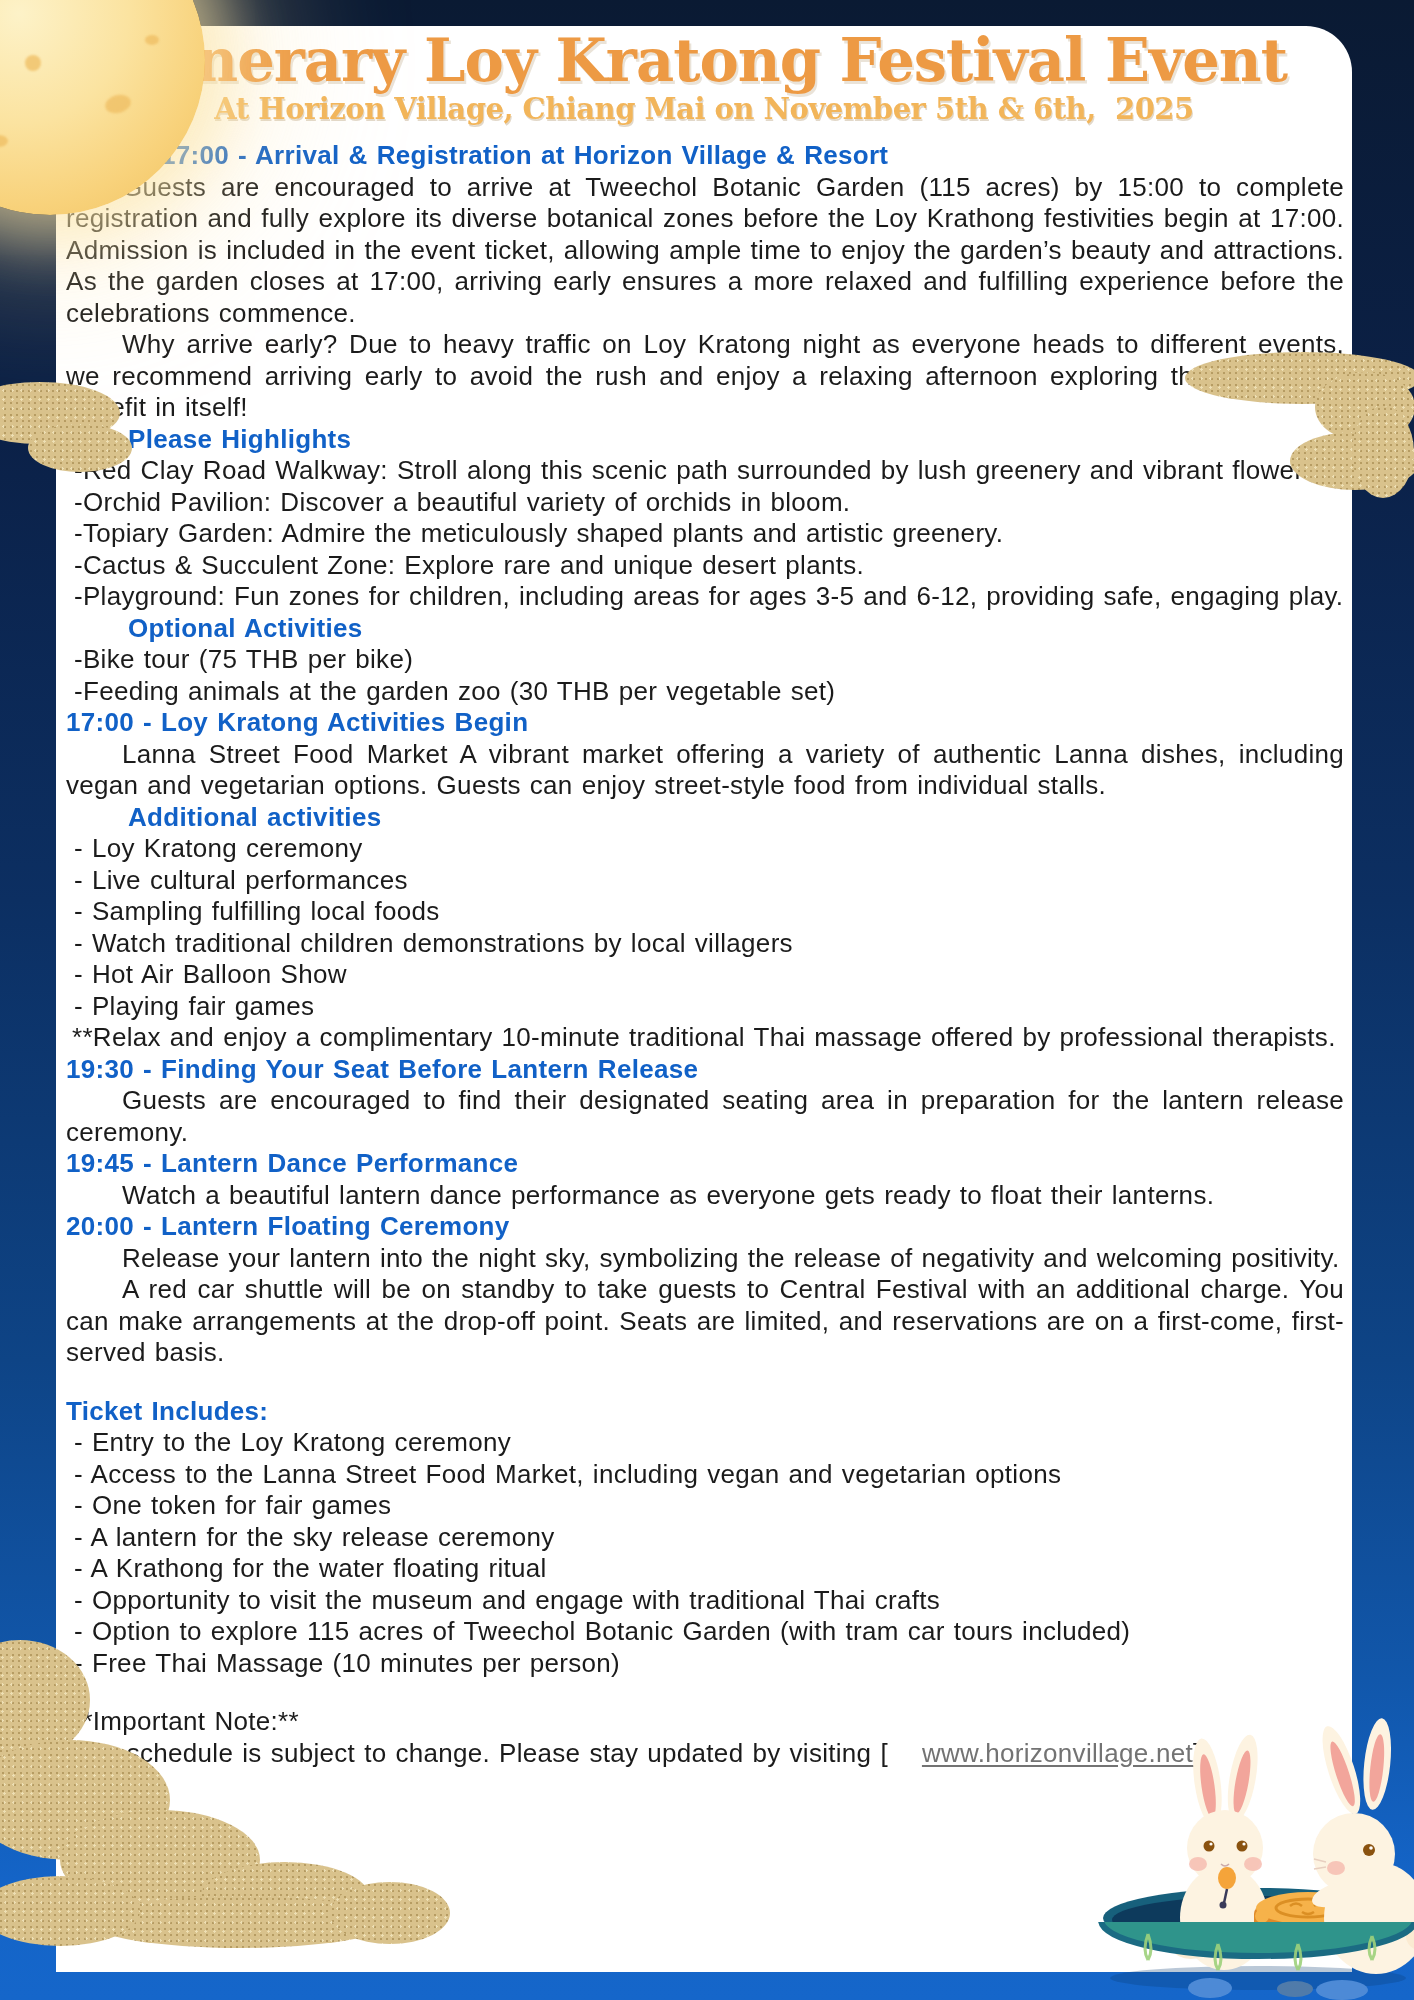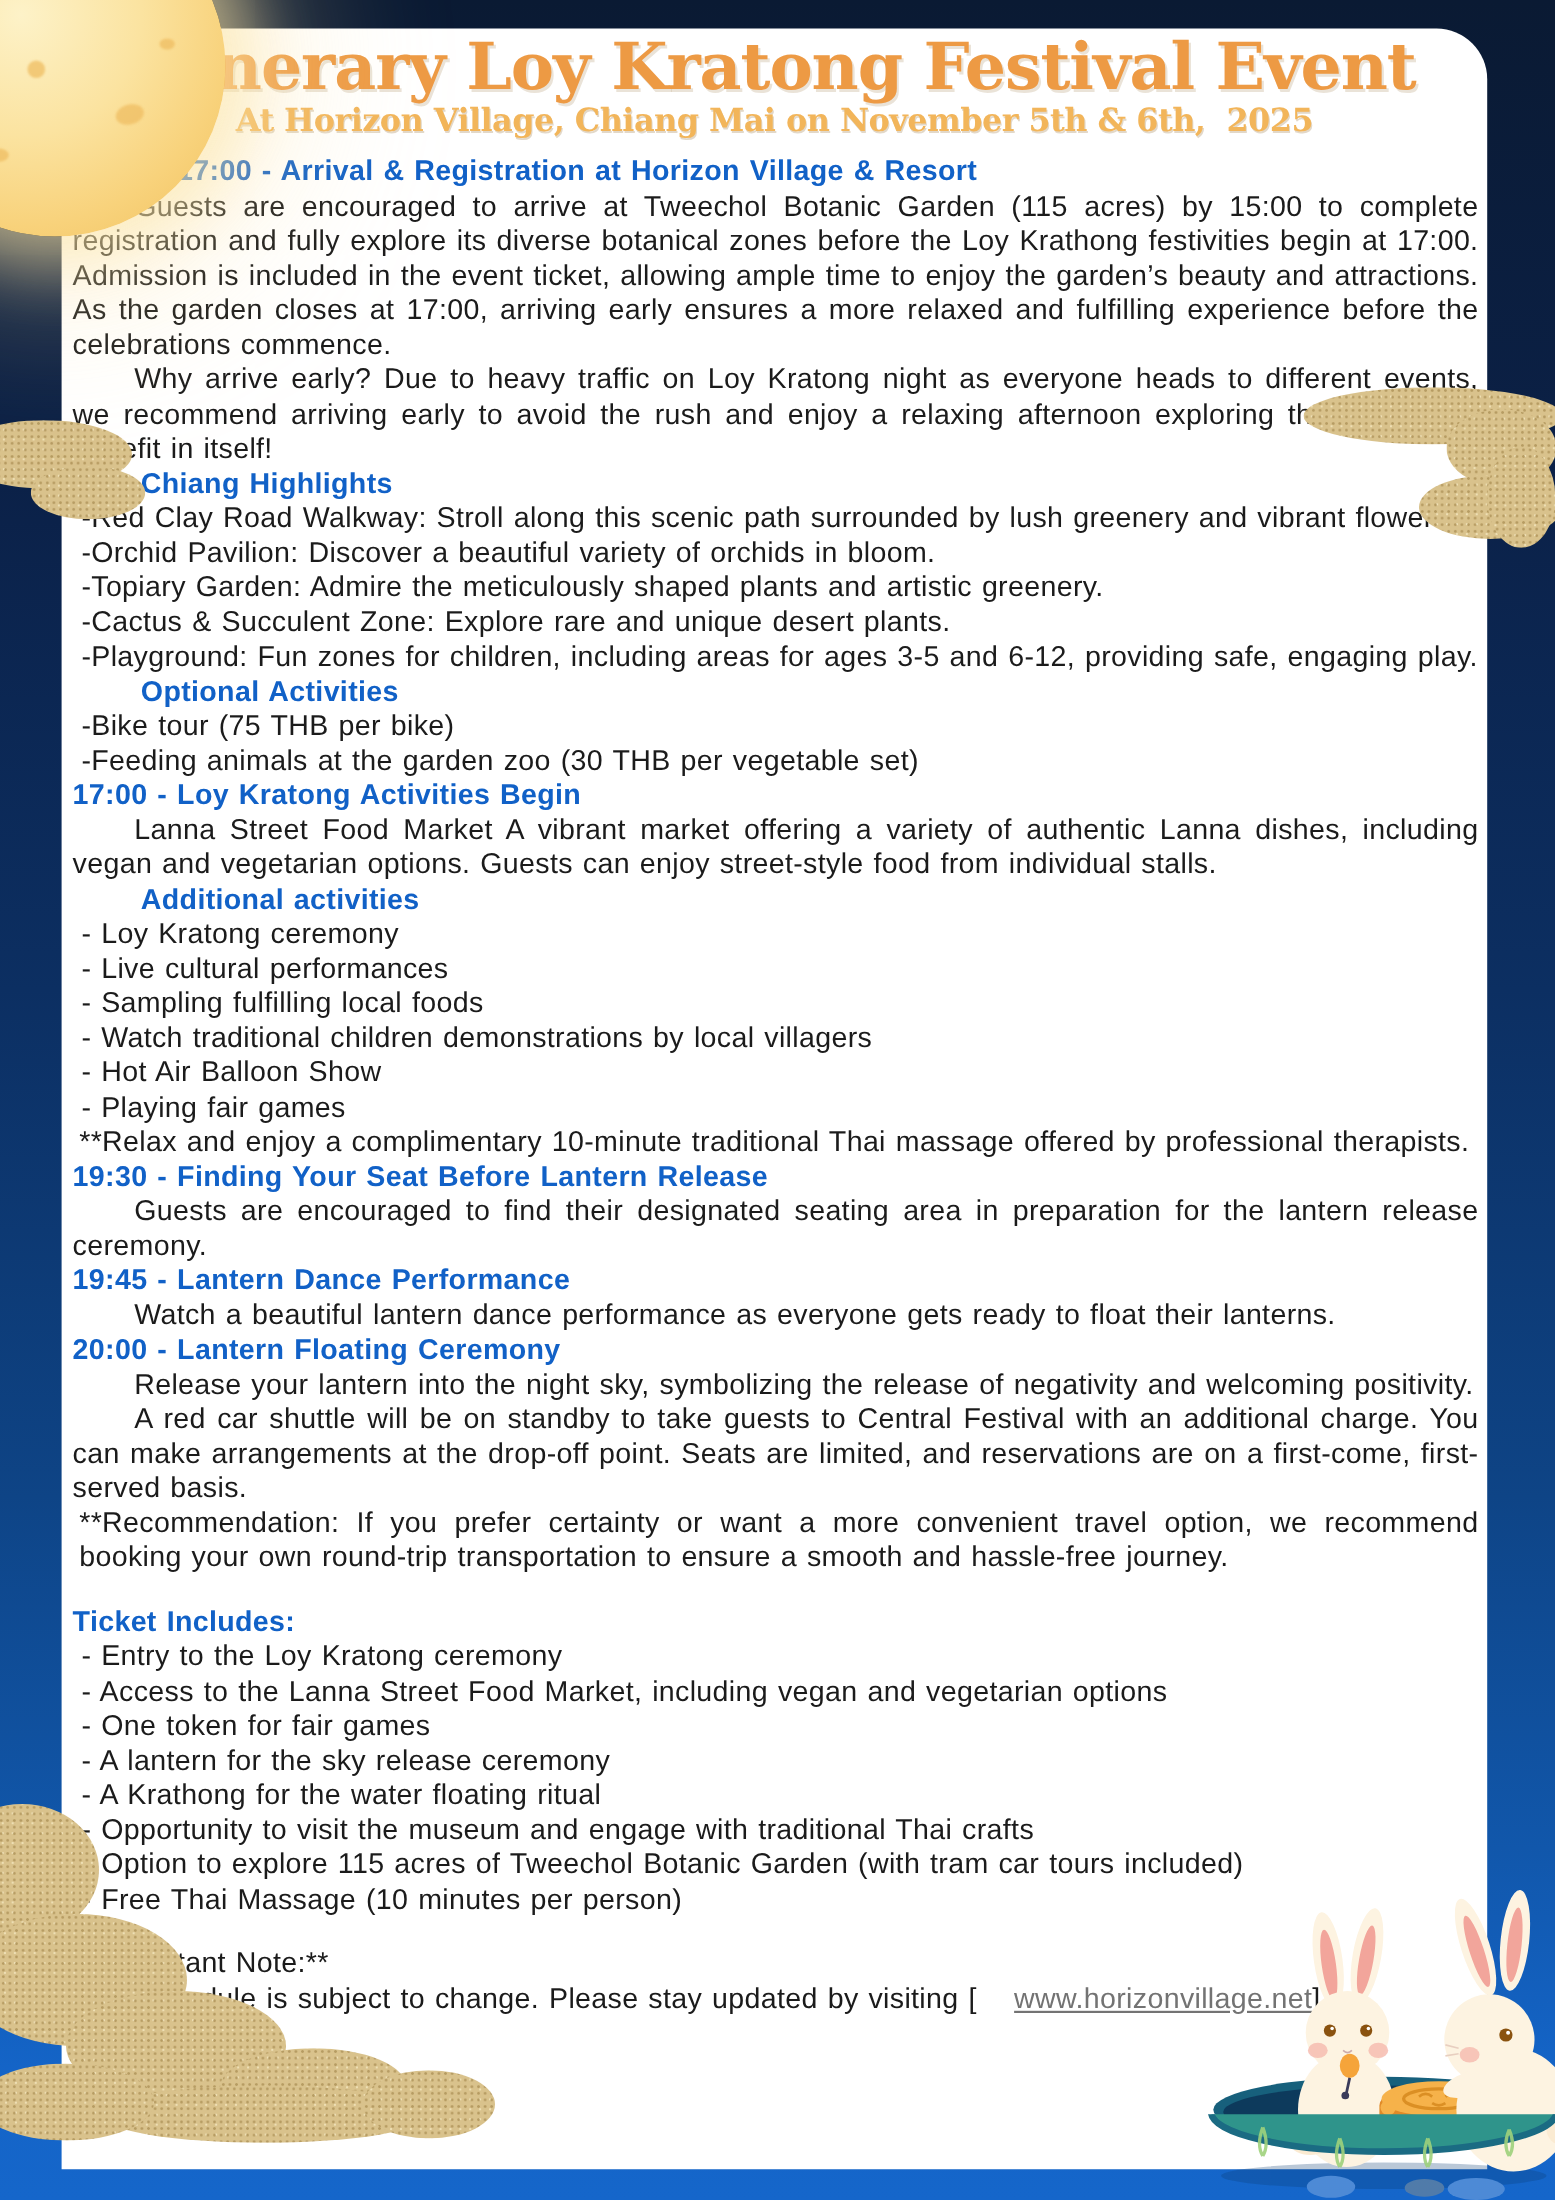--- a/index.html
+++ b/index.html
@@ -62,21 +62,21 @@
 
 <div class="card">
   <div class="hdr">
     <h1 class="title">Itinerary Loy Kratong Festival Event</h1>
     <div class="subtitle">At Horizon Village, Chiang Mai on November 5th &amp; 6th,  2025</div>
   </div>
   <div class="content" id="content">
       <div class="blk h">15:00 - 17:00 - Arrival &amp; Registration at Horizon Village &amp; Resort</div>
       <div class="blk p">Guests are encouraged to arrive at Tweechol Botanic Garden (115 acres) by 15:00 to complete registration and fully explore its diverse botanical zones before the Loy Krathong festivities begin at 17:00. Admission is included in the event ticket, allowing ample time to enjoy the garden’s beauty and attractions. As the garden closes at 17:00, arriving early ensures a more relaxed and fulfilling experience before the celebrations commence.</div>
       <div class="blk p">Why arrive early? Due to heavy traffic on Loy Kratong night as everyone heads to different events, we recommend arriving early to avoid the rush and enjoy a relaxing afternoon exploring the garden—a benefit in itself!</div>
-      <div class="blk sh">Chiang Highlights</div>
+      <div class="blk sh">Please Highlights</div>
       <div class="blk li">-Red Clay Road Walkway: Stroll along this scenic path surrounded by lush greenery and vibrant flowers.</div>
       <div class="blk li">-Orchid Pavilion: Discover a beautiful variety of orchids in bloom.</div>
       <div class="blk li">-Topiary Garden: Admire the meticulously shaped plants and artistic greenery.</div>
       <div class="blk li">-Cactus &amp; Succulent Zone: Explore rare and unique desert plants.</div>
       <div class="blk li">-Playground: Fun zones for children, including areas for ages 3-5 and 6-12, providing safe, engaging play.</div>
       <div class="blk sh">Optional Activities</div>
       <div class="blk li">-Bike tour (75 THB per bike)</div>
       <div class="blk li">-Feeding animals at the garden zoo (30 THB per vegetable set)</div>
       <div class="blk h">17:00 - Loy Kratong Activities Begin</div>
       <div class="blk p">Lanna Street Food Market A vibrant market offering a variety of authentic Lanna dishes, including vegan and vegetarian options. Guests can enjoy street-style food from individual stalls.</div>
@@ -88,21 +88,20 @@
       <div class="blk li">- Hot Air Balloon Show</div>
       <div class="blk li">- Playing fair games</div>
       <div class="blk note">**Relax and enjoy a complimentary 10-minute traditional Thai massage offered by professional therapists.</div>
       <div class="blk h">19:30 - Finding Your Seat Before Lantern Release</div>
       <div class="blk p">Guests are encouraged to find their designated seating area in preparation for the lantern release ceremony.</div>
       <div class="blk h">19:45 - Lantern Dance Performance</div>
       <div class="blk p">Watch a beautiful lantern dance performance as everyone gets ready to float their lanterns.</div>
       <div class="blk h">20:00 - Lantern Floating Ceremony</div>
       <div class="blk p">Release your lantern into the night sky, symbolizing the release of negativity and welcoming positivity.</div>
       <div class="blk p">A red car shuttle will be on standby to take guests to Central Festival with an additional charge. You can make arrangements at the drop-off point. Seats are limited, and reservations are on a first-come, first-served basis.</div>
-      <div class="blk note">**Recommendation: If you prefer certainty or want a more convenient travel option, we recommend booking your own round-trip transportation to ensure a smooth and hassle-free journey.</div>
       <div class="blk sp"></div>
       <div class="blk h">Ticket Includes:</div>
       <div class="blk li">- Entry to the Loy Kratong ceremony</div>
       <div class="blk li">- Access to the Lanna Street Food Market, including vegan and vegetarian options</div>
       <div class="blk li">- One token for fair games</div>
       <div class="blk li">- A lantern for the sky release ceremony</div>
       <div class="blk li">- A Krathong for the water floating ritual</div>
       <div class="blk li">- Opportunity to visit the museum and engage with traditional Thai crafts</div>
       <div class="blk li">- Option to explore 115 acres of Tweechol Botanic Garden (with tram car tours included)</div>
       <div class="blk li">- Free Thai Massage (10 minutes per person)</div>

